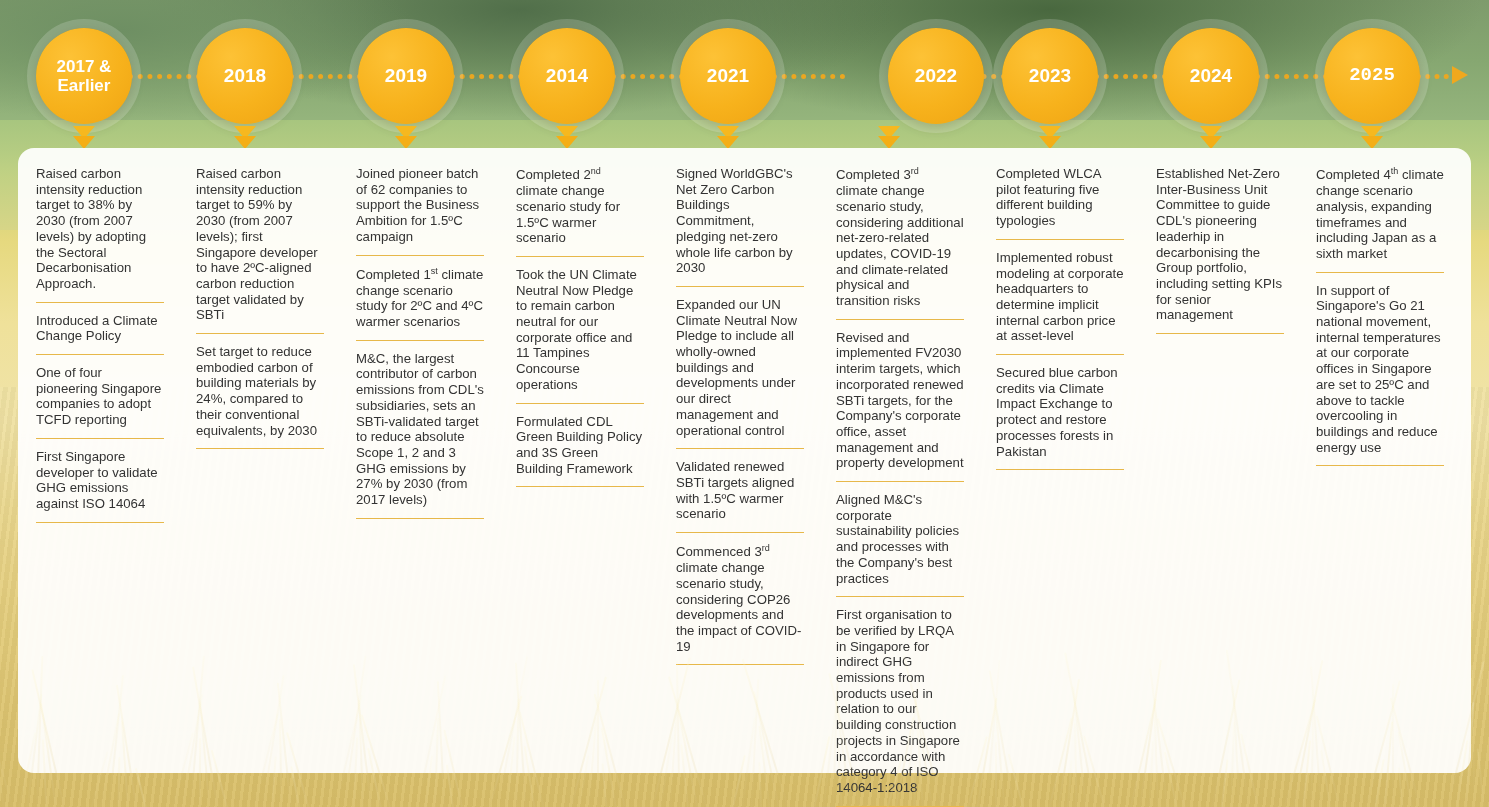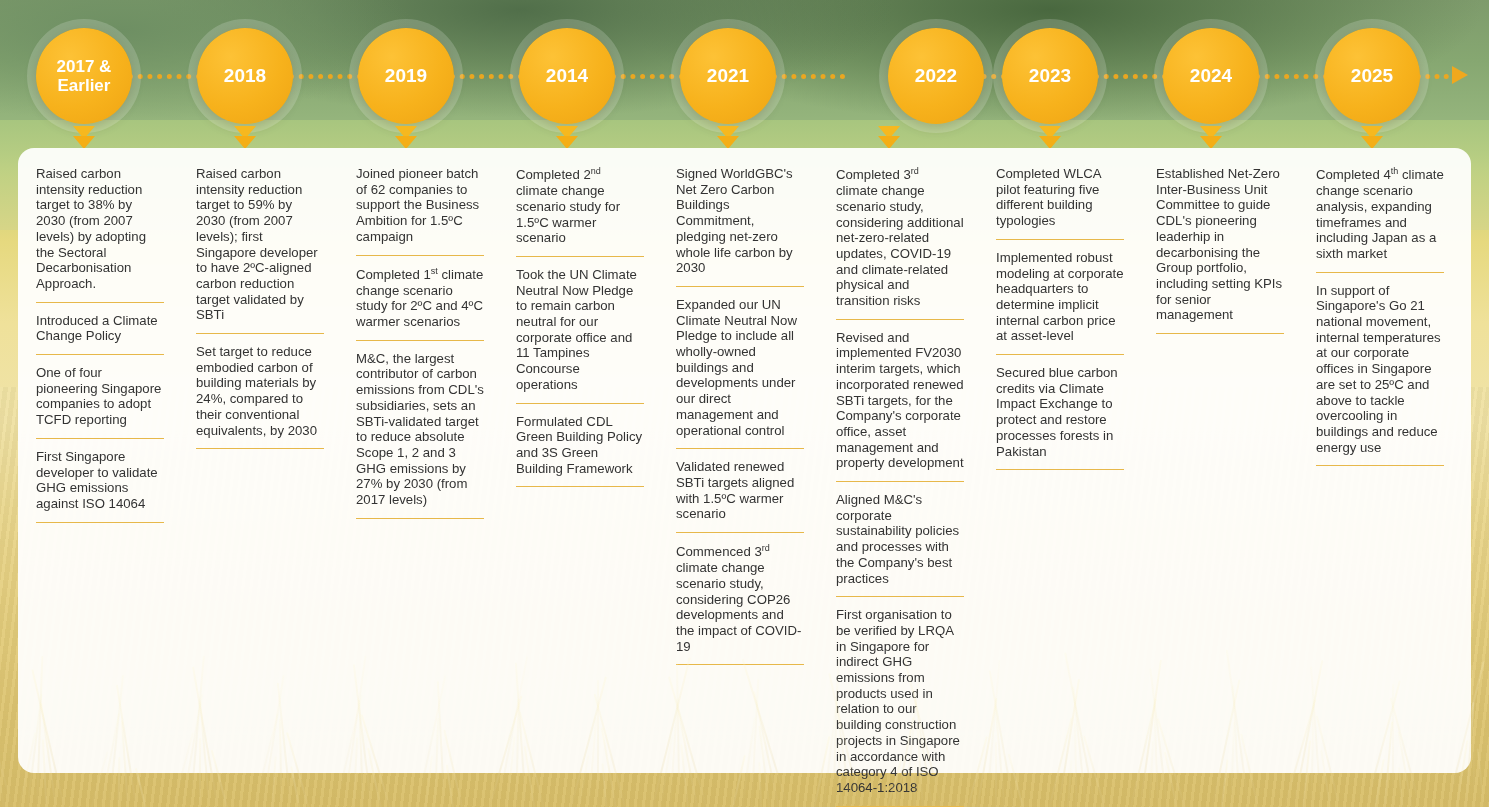--- a/index.html
+++ b/index.html
@@ -178,21 +178,21 @@
       <div class="year-node" style="left: 1002px; top: 28px;">
         <span>2023</span>
       </div>
       <div class="node-arrow" style="left: 1039px; top: 126px;"></div>
       <div class="node-arrow b" style="left: 1039px; top: 136px;"></div>
       <div class="year-node" style="left: 1163px; top: 28px;">
         <span>2024</span>
       </div>
       <div class="node-arrow" style="left: 1200px; top: 126px;"></div>
       <div class="node-arrow b" style="left: 1200px; top: 136px;"></div>
-      <div class="year-node" style="left: 1324px; top: 28px;">
+      <div class="year-node" style="left: 1324px; top: 28px; font-family: Liberation Mono, monospace;">
         <span>2025</span>
       </div>
       <div class="node-arrow" style="left: 1361px; top: 126px;"></div>
       <div class="node-arrow b" style="left: 1361px; top: 136px;"></div>
     </div>
 
   <div id="panel">
     <div id="columns">
         <div class="col" style="width: 160px;">
           <div class="item">Raised carbon intensity reduction target to 38% by 2030 (from 2007 levels) by adopting the Sectoral Decarbonisation Approach.</div>

